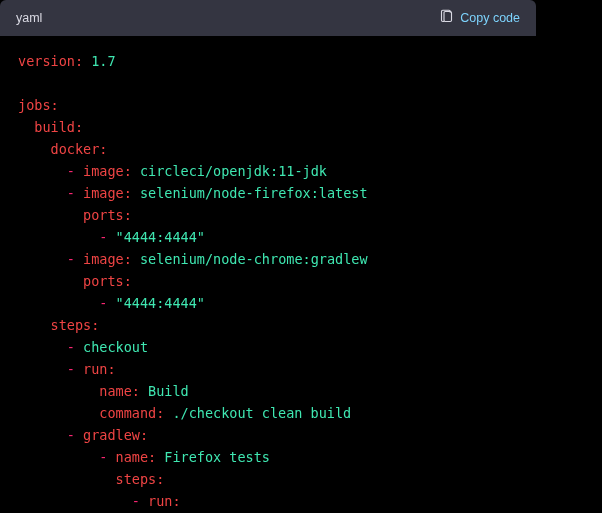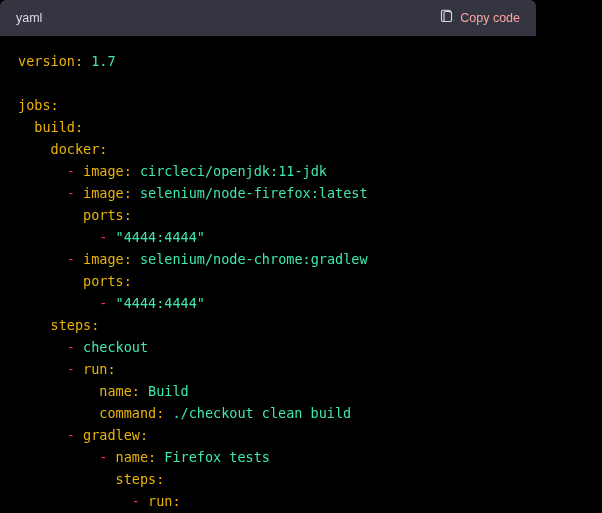--- a/index.html
+++ b/index.html
@@ -30,37 +30,37 @@
       font-family: -apple-system, BlinkMacSystemFont, "Segoe UI", Arial, sans-serif;
       font-size: 12.5px;
     }
     .lang { color: #d9d9e3; }
     .copy-btn {
       display: flex;
       align-items: center;
       gap: 6px;
       background: none;
       border: none;
-      color: #fca5a5;
+      color: #7dd3fc;
       cursor: pointer;
       font-size: 12.5px;
       font-family: inherit;
     }
     .copy-btn svg { width: 15px; height: 15px; stroke: #d9d9e3; fill: none; stroke-width: 1.8; }
     .code-area {
       flex: 1;
       background: #000;
       padding: 14px 18px 0 18px;
       color: #c9d1d9;
       font-size: 13.5px;
       line-height: 22px;
       white-space: pre;
       overflow: hidden;
     }
-    .k { color: #eab308; }   
+    .k { color: #ef4444; }   
     .v { color: #3fe7b1; }   
     .d { color: #f92672; }   
     .s { color: #3fe7b1; }   
   </style>
 </head>
 <body>
 
 <div class="wrap">
   <div class="header">
     <span class="lang">yaml</span>

